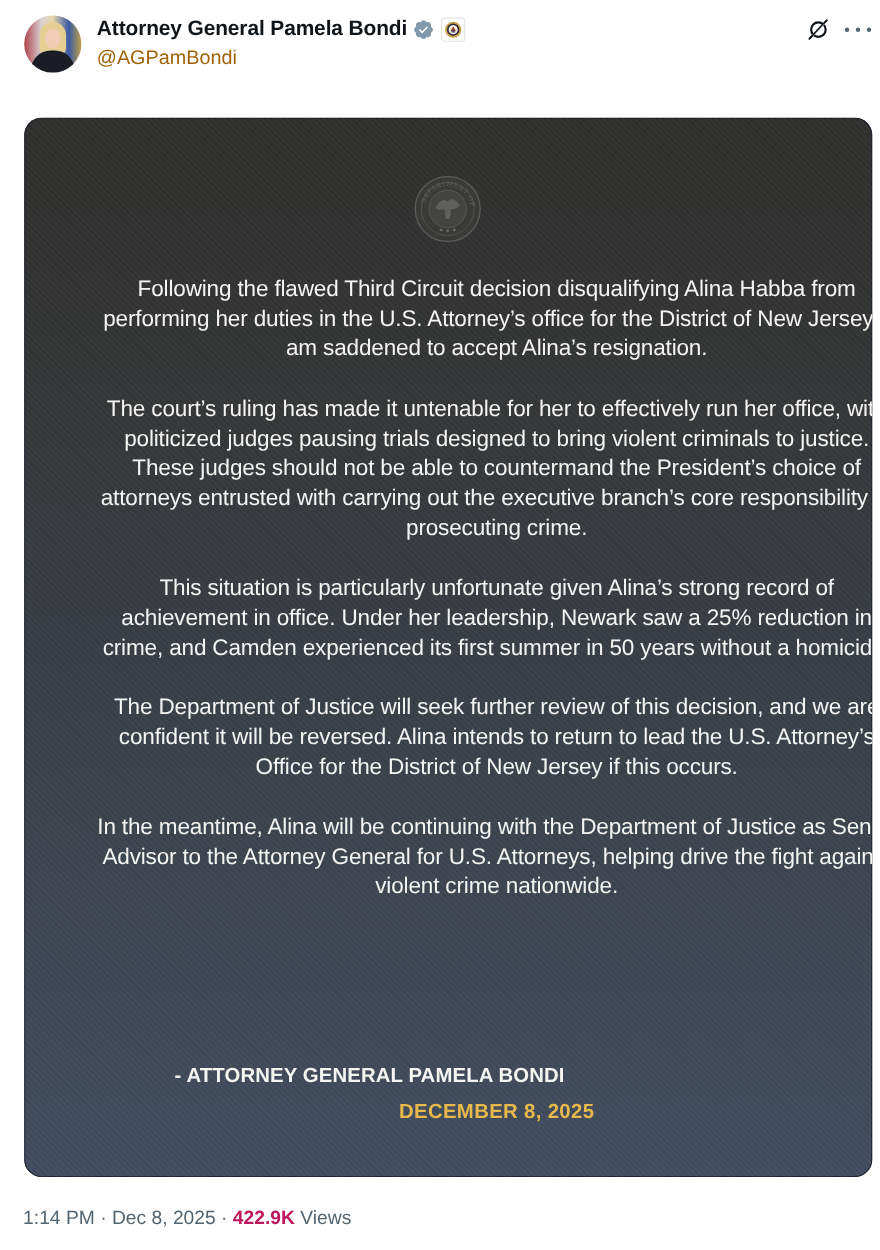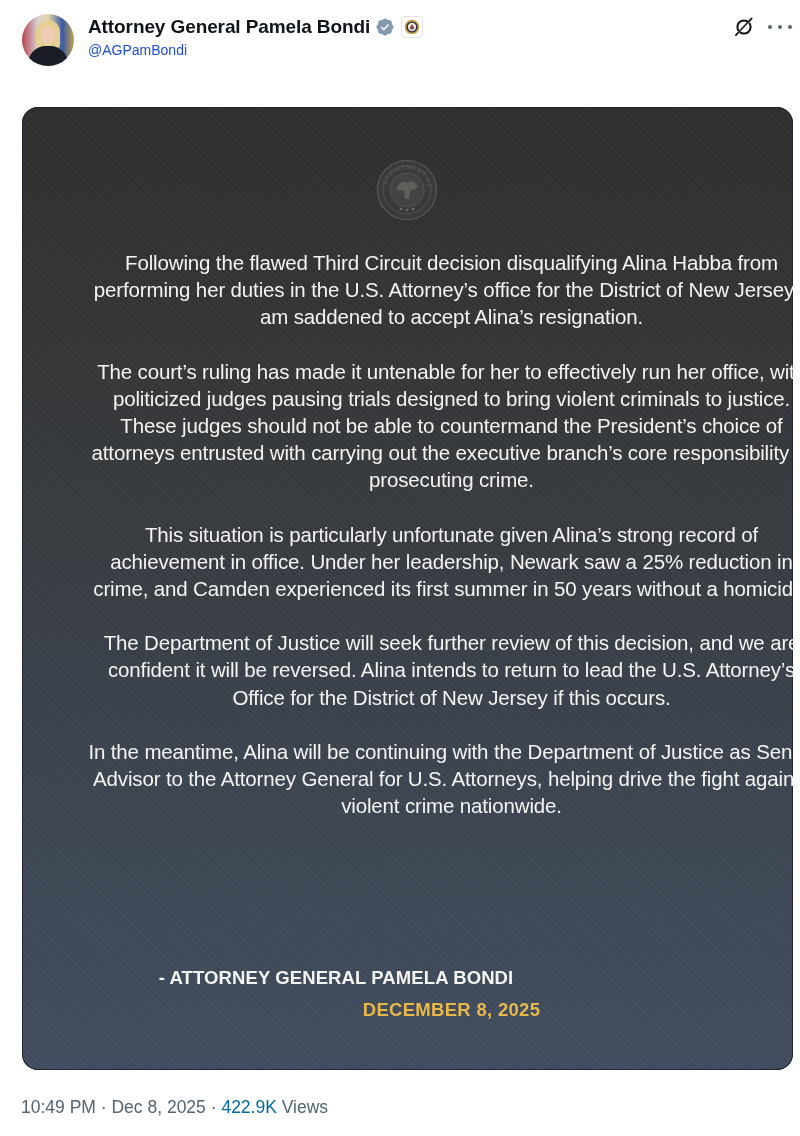--- a/index.html
+++ b/index.html
@@ -76,22 +76,22 @@
       margin-left: 6px;
       border: 1px solid #e4e4e4;
       border-radius: 3px;
       display: flex; align-items: center; justify-content: center;
       background: #fff;
     }
     .handle {
       position: absolute;
       left: 88px;
       top: 42px;
-      font-size: 14px;
-      color: #1d4ed8;
+      font-size: 18px;
+      color: #a16207;
     }
     .grok-btn {
       position: absolute;
       left: 733px; top: 16px;
       width: 22px; height: 22px;
       cursor: pointer;
     }
     .more-btn {
       position: absolute;
       left: 768px; top: 16px;
@@ -173,22 +173,22 @@
       position: absolute;
       left: 21px;
       top: 1097px;
       font-size: 17.5px;
       color: #536471;
       display: flex;
       align-items: center;
       white-space: pre;
     }
     .meta .views-count {
-      color: #0369a1;
-      font-weight: normal;
+      color: #be185d;
+      font-weight: bold;
     }
     .meta a { color: inherit; text-decoration: none; }
   </style>
 </head>
 <body>
 
 <div class="post">
 
   <div class="header">
     <div class="avatar">
@@ -251,21 +251,21 @@
       <p>This situation is particularly unfortunate given Alina’s strong record of achievement in office. Under her leadership, Newark saw a 25% reduction in crime, and Camden experienced its first summer in 50 years without a homicide.</p>
       <p>The Department of Justice will seek further review of this decision, and we are confident it will be reversed. Alina intends to return to lead the U.S. Attorney’s Office for the District of New Jersey if this occurs.</p>
       <p>In the meantime, Alina will be continuing with the Department of Justice as Senior Advisor to the Attorney General for U.S. Attorneys, helping drive the fight against violent crime nationwide.</p>
     </div>
 
     <div class="signature">-  ATTORNEY GENERAL PAMELA BONDI</div>
     <div class="date-line" style="color:#e8b84a;">DECEMBER 8, 2025</div>
   </div>
 
   <div class="meta">
-    <a>10:49 PM</a>
+    <a>1:14 PM</a>
     <span> · </span>
     <a>Dec 8, 2025</a>
     <span> · </span>
     <span class="views-count">422.9K</span>
     <span> Views</span>
   </div>
 
 </div>
 
 </body></html>

